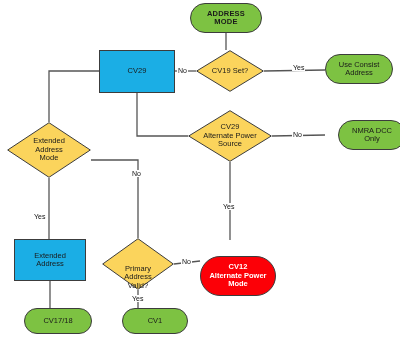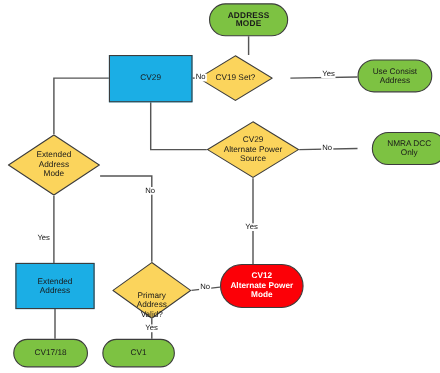--- a/index.html
+++ b/index.html
@@ -47,20 +47,21 @@
     font-size: 7.5px;
   }
   .n-stadium.start {
     font-weight: bold;
     letter-spacing: 0.2px;
   }
   .n-stadium.alert {
     background: #FC0007;
     color: #ffffff;
     font-weight: bold;
+    margin-top: 16px;
   }
   
   .n-rect {
     background: #1BAEE5;
     border: 1px solid #3c3c3c;
     font-size: 7.5px;
   }
   
   .n-diamond {
     background: transparent;
@@ -105,21 +106,21 @@
     </svg>
 
   <div id="node-layer">
       <div class="node n-stadium start" style="left: 190px; top: 3px; width: 72px; height: 30px; background: rgb(125, 194, 66); font-weight: bold;">
         <span class="label">ADDRESS
 MODE</span>
       </div>
       <div class="node n-rect" style="left: 99px; top: 50px; width: 76px; height: 43px; background: rgb(27, 174, 229);">
         <span class="label">CV29</span>
       </div>
-      <div class="node n-diamond" style="left: 180px; top: 50px; width: 68px; height: 42px;">
+      <div class="node n-diamond" style="left: 196px; top: 50px; width: 68px; height: 42px;">
         <svg class="dshape" viewBox="0 0 68 42" preserveAspectRatio="none">
           <polygon points="34,0.7 67.3,21 34,41.3 0.7,21" fill="#FBD45C" stroke="#3c3c3c" stroke-width="1"></polygon>
         </svg>
         <span class="label">CV19 Set?</span>
       </div>
       <div class="node n-stadium" style="left: 325px; top: 54px; width: 68px; height: 30px; background: rgb(125, 194, 66);">
         <span class="label">Use Consist
 Address</span>
       </div>
       <div class="node n-diamond" style="left: 188px; top: 110px; width: 84px; height: 52px;">
@@ -139,32 +140,32 @@
           <polygon points="42,0.7 83.3,28 42,55.3 0.7,28" fill="#FBD45C" stroke="#3c3c3c" stroke-width="1"></polygon>
         </svg>
         <span class="label">Extended
 Address
 Mode</span>
       </div>
       <div class="node n-rect" style="left: 14px; top: 239px; width: 72px; height: 42px; background: rgb(27, 174, 229);">
         <span class="label">Extended
 Address</span>
       </div>
-      <div class="node n-stadium" style="left: 12px; top: 308px; width: 68px; height: 26px; background: rgb(125, 194, 66);">
+      <div class="node n-stadium" style="left: 24px; top: 308px; width: 68px; height: 26px; background: rgb(125, 194, 66);">
         <span class="label">CV17/18</span>
       </div>
       <div class="node n-diamond" style="left: 102px; top: 238px; width: 72px; height: 52px; align-items: flex-end;">
         <svg class="dshape" viewBox="0 0 72 52" preserveAspectRatio="none">
           <polygon points="36,0.7 71.3,26 36,51.3 0.7,26" fill="#FBD45C" stroke="#3c3c3c" stroke-width="1"></polygon>
         </svg>
         <span class="label">Primary
 Address
 Valid?</span>
       </div>
-      <div class="node n-stadium" style="left: 93px; top: 308px; width: 66px; height: 26px; background: rgb(125, 194, 66);">
+      <div class="node n-stadium" style="left: 122px; top: 308px; width: 66px; height: 26px; background: rgb(125, 194, 66);">
         <span class="label">CV1</span>
       </div>
       <div class="node n-stadium alert" style="left: 200px; top: 240px; width: 76px; height: 40px; background: rgb(252, 0, 7); font-weight: bold;">
         <span class="label">CV12
 Alternate Power
 Mode</span>
       </div>
     </div>
   <div id="label-layer">
       <span class="edge-label" style="left: 177px; top: 67px;">No</span>

